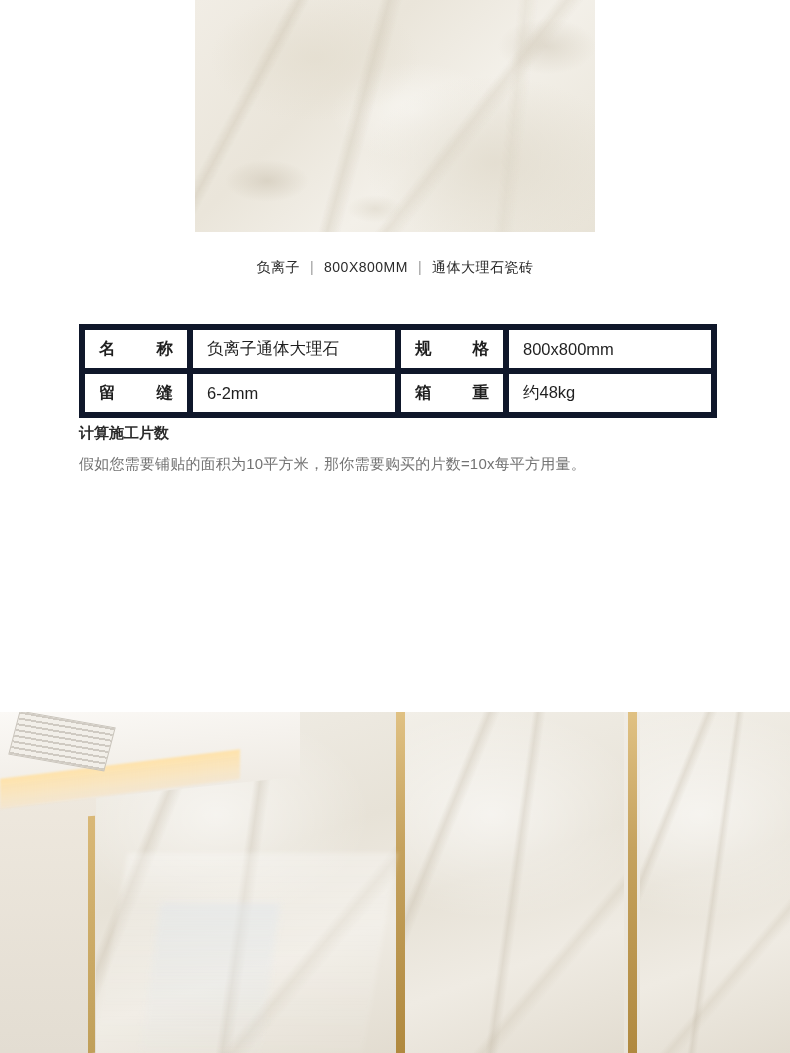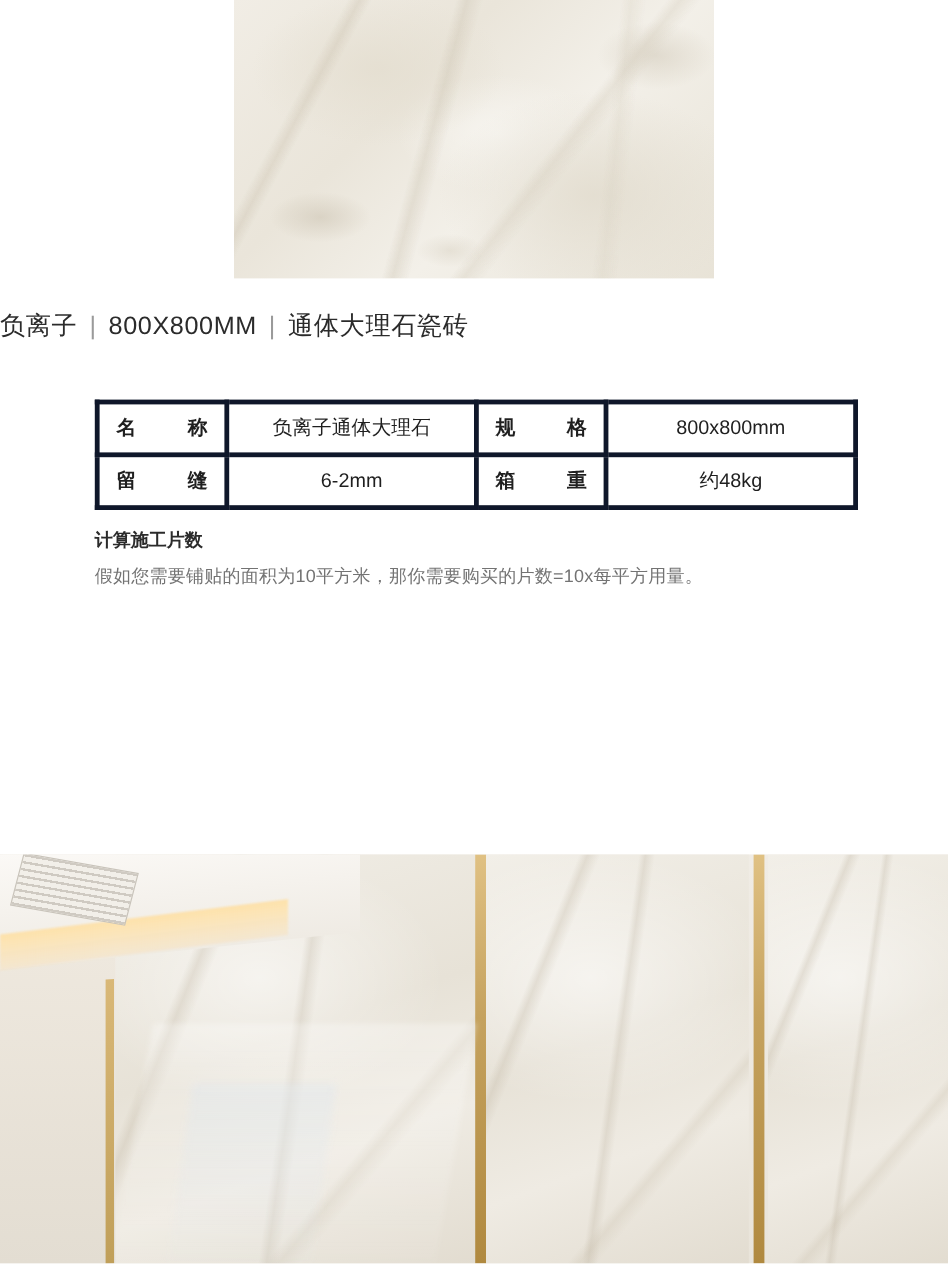--- a/index.html
+++ b/index.html
@@ -53,21 +53,22 @@
     position: absolute;
     inset: 0;
     background:
       radial-gradient(ellipse 60px 30px at 18% 78%, rgba(200,191,173,0.5) 0%, rgba(200,191,173,0) 70%),
       radial-gradient(ellipse 70px 40px at 88% 20%, rgba(203,194,176,0.45) 0%, rgba(203,194,176,0) 70%),
       radial-gradient(ellipse 40px 20px at 45% 90%, rgba(210,202,185,0.4) 0%, rgba(210,202,185,0) 70%);
   }
 
   
   .caption {
-    font-size: 21px;
+    text-align: center;
+    font-size: 14px;
     color: #2b2b2b;
     letter-spacing: .5px;
     padding: 26px 0 0 0;
     line-height: 1.3;
   }
   .caption .sep {
     color: #9a9a9a;
     padding: 0 10px;
     font-weight: 300;
   }
@@ -76,44 +77,43 @@
   .table-wrap {
     margin: 48px auto 0 auto;
     width: 632px;
   }
   table.spec {
     width: 100%;
     border-collapse: collapse;
     table-layout: fixed;
   }
   table.spec td {
-    border: 4px solid #0f172a;
+    border: 6px solid #0f172a;
     height: 44px;
     font-size: 16.5px;
     color: #1f1f1f;
     padding: 0 14px;
     vertical-align: middle;
   }
   td.lbl {
     width: 108px;
     font-weight: bold;
     letter-spacing: 0px;
     text-align: justify;
     text-align-last: justify;
     padding: 0 16px;
   }
   td.val {
     width: 208px;
-    text-align: center;
   }
 
   
   .note {
     width: 632px;
-    margin: 16px auto 0 auto;
+    margin: 6px auto 0 auto;
   }
   .note-title {
     font-size: 15px;
     font-weight: bold;
     color: #2b2b2b;
     margin-bottom: 8px;
   }
   .note-line {
     font-size: 15px;
     color: #737373;

